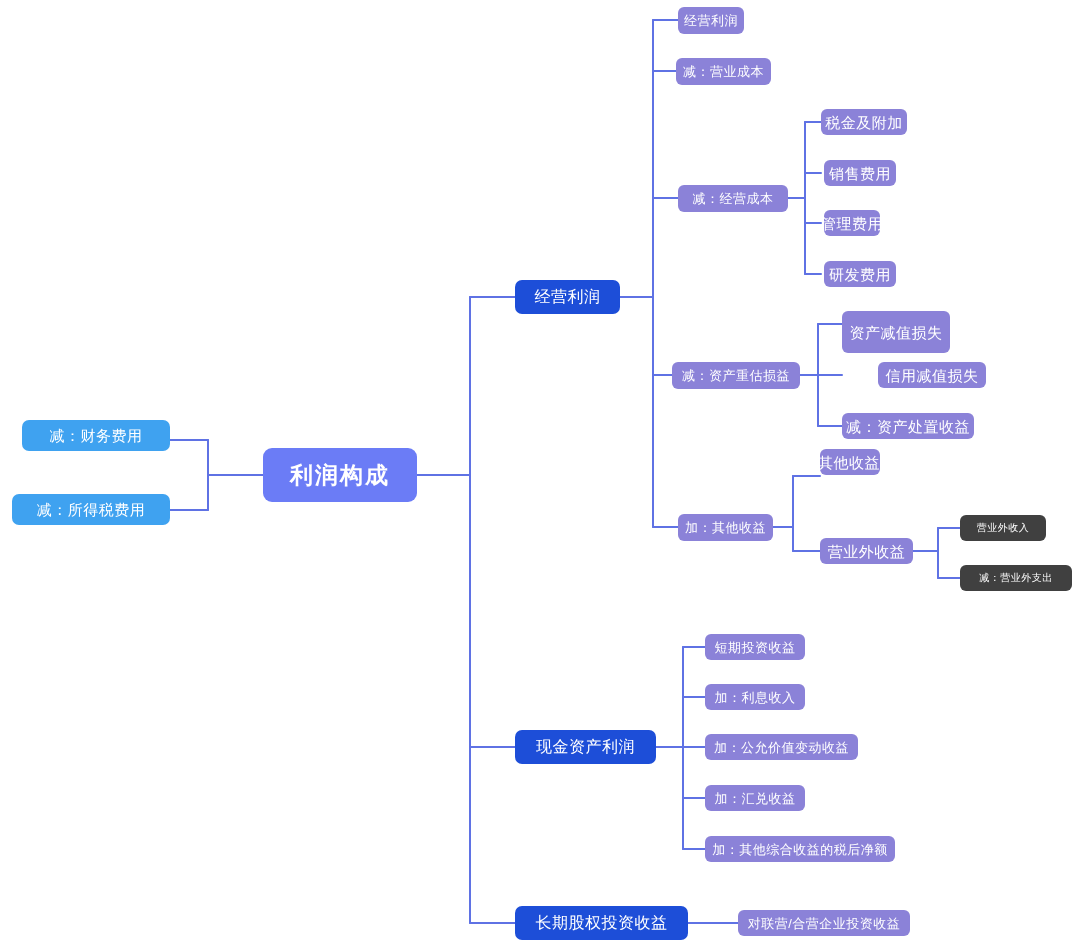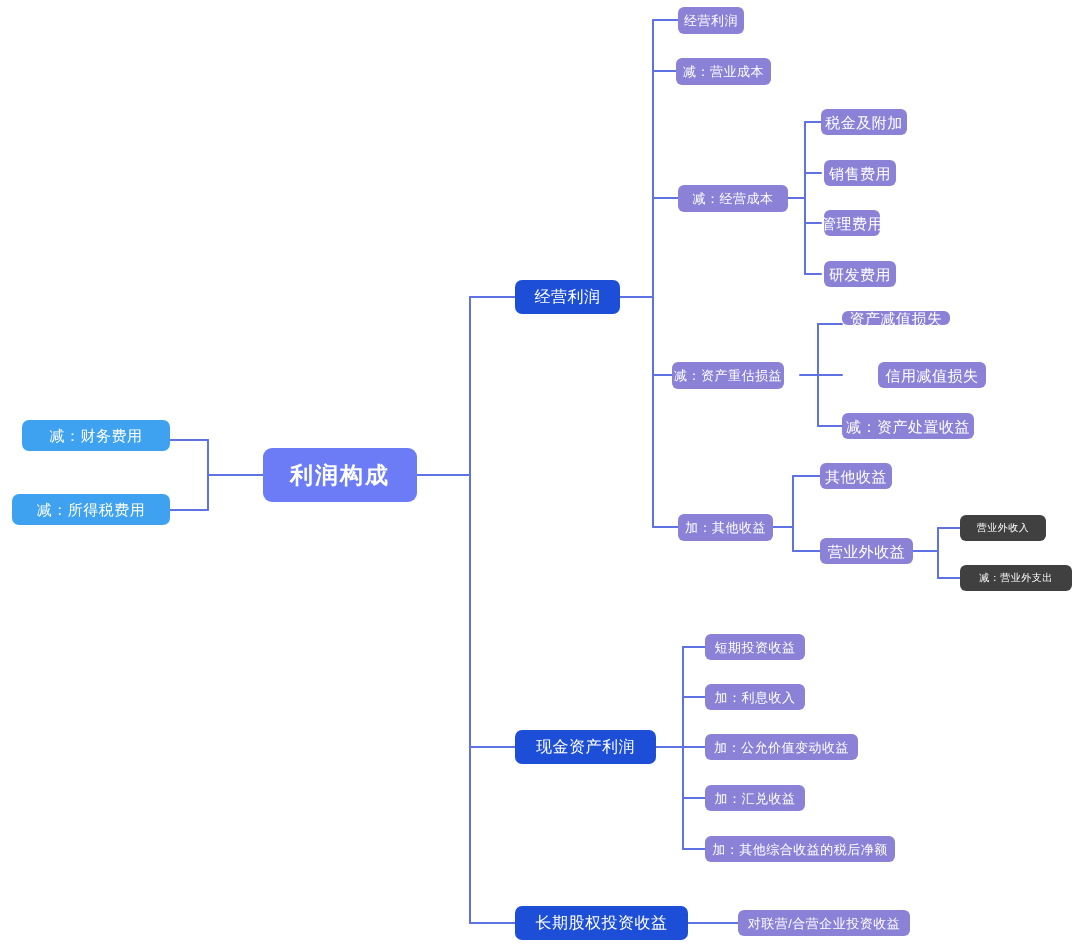--- a/index.html
+++ b/index.html
@@ -147,51 +147,51 @@
 
   <div class="node lvl2" style="left:678px; top:7px; width:66px; height:27px;">
     <span>经营利润</span>
   </div>
   <div class="node lvl2" style="left:676px; top:58px; width:95px; height:27px;">
     <span>减：营业成本</span>
   </div>
   <div class="node lvl2" style="left:678px; top:185px; width:110px; height:27px;">
     <span>减：经营成本</span>
   </div>
-  <div class="node lvl2" style="left:672px; top:362px; width:112px; height:27px;">
+  <div class="node lvl2" style="left:672px; top:362px; width:128px; height:27px;">
     <span>减：资产重估损益</span>
   </div>
   <div class="node lvl2" style="left:678px; top:514px; width:95px; height:27px;">
     <span>加：其他收益</span>
   </div>
 
   <div class="node lvl3" style="left:821px; top:109px; width:86px; height:26px;">
     <span>税金及附加</span>
   </div>
   <div class="node lvl3" style="left:824px; top:160px; width:72px; height:26px;">
     <span>销售费用</span>
   </div>
   <div class="node lvl3" style="left:824px; top:210px; width:56px; height:26px;">
     <span>管理费用</span>
   </div>
   <div class="node lvl3" style="left:824px; top:261px; width:72px; height:26px;">
     <span>研发费用</span>
   </div>
 
-  <div class="node lvl3" style="left:842px; top:311px; width:108px; height:14px;">
+  <div class="node lvl3" style="left:842px; top:311px; width:108px; height:42px;">
     <span>资产减值损失</span>
   </div>
   <div class="node lvl3" style="left:878px; top:362px; width:108px; height:26px;">
     <span>信用减值损失</span>
   </div>
   <div class="node lvl3" style="left:842px; top:413px; width:132px; height:26px;">
     <span>减：资产处置收益</span>
   </div>
 
-  <div class="node lvl3" style="left:820px; top:463px; width:72px; height:26px;">
+  <div class="node lvl3" style="left:820px; top:449px; width:60px; height:26px;justify-content:flex-end;">
     <span>其他收益</span>
   </div>
   <div class="node lvl3" style="left:820px; top:538px; width:93px; height:26px;">
     <span>营业外收益</span>
   </div>
 
   <div class="node lvl4" style="left:960px; top:515px; width:86px; height:26px;">
     <span>营业外收入</span>
   </div>
   <div class="node lvl4" style="left:960px; top:565px; width:112px; height:26px;">

